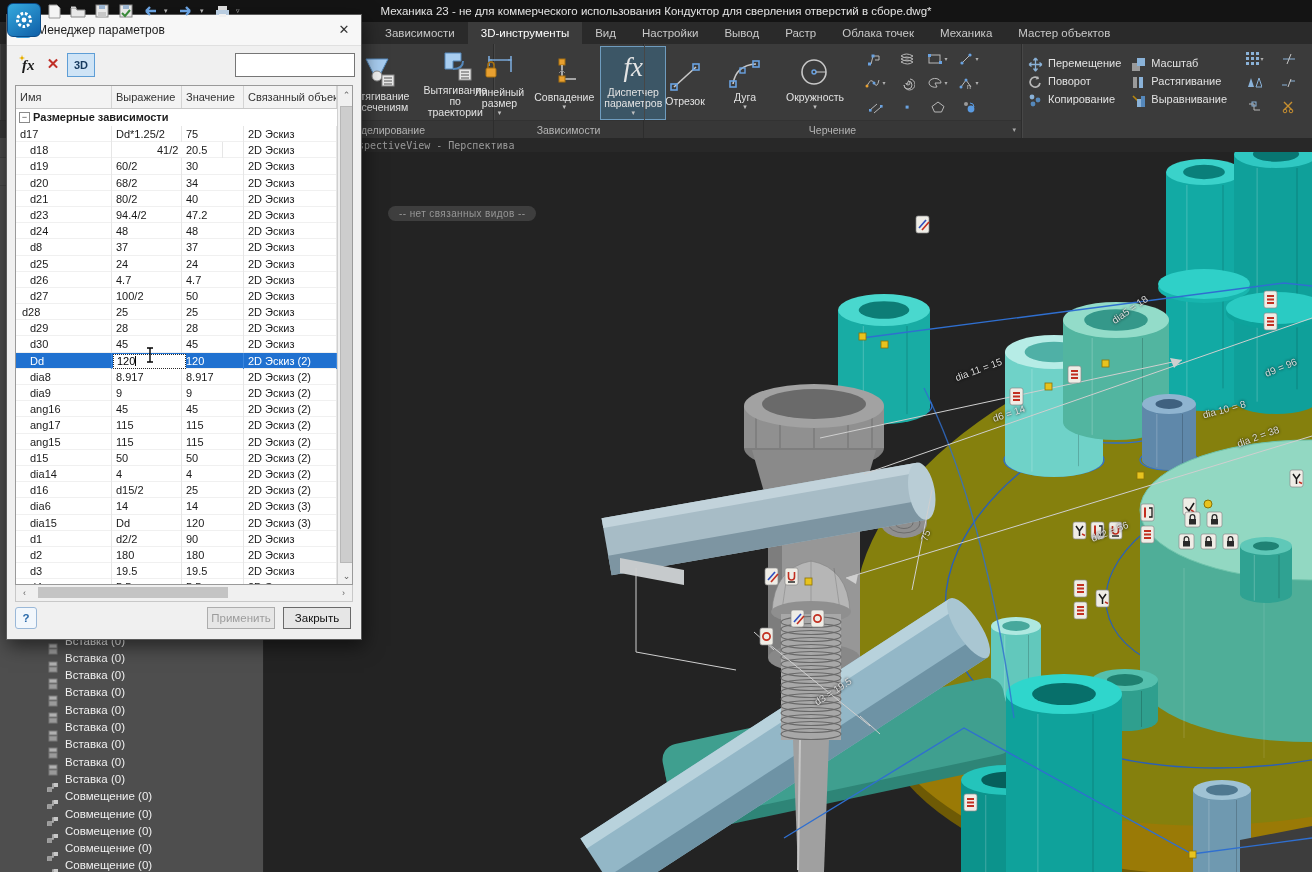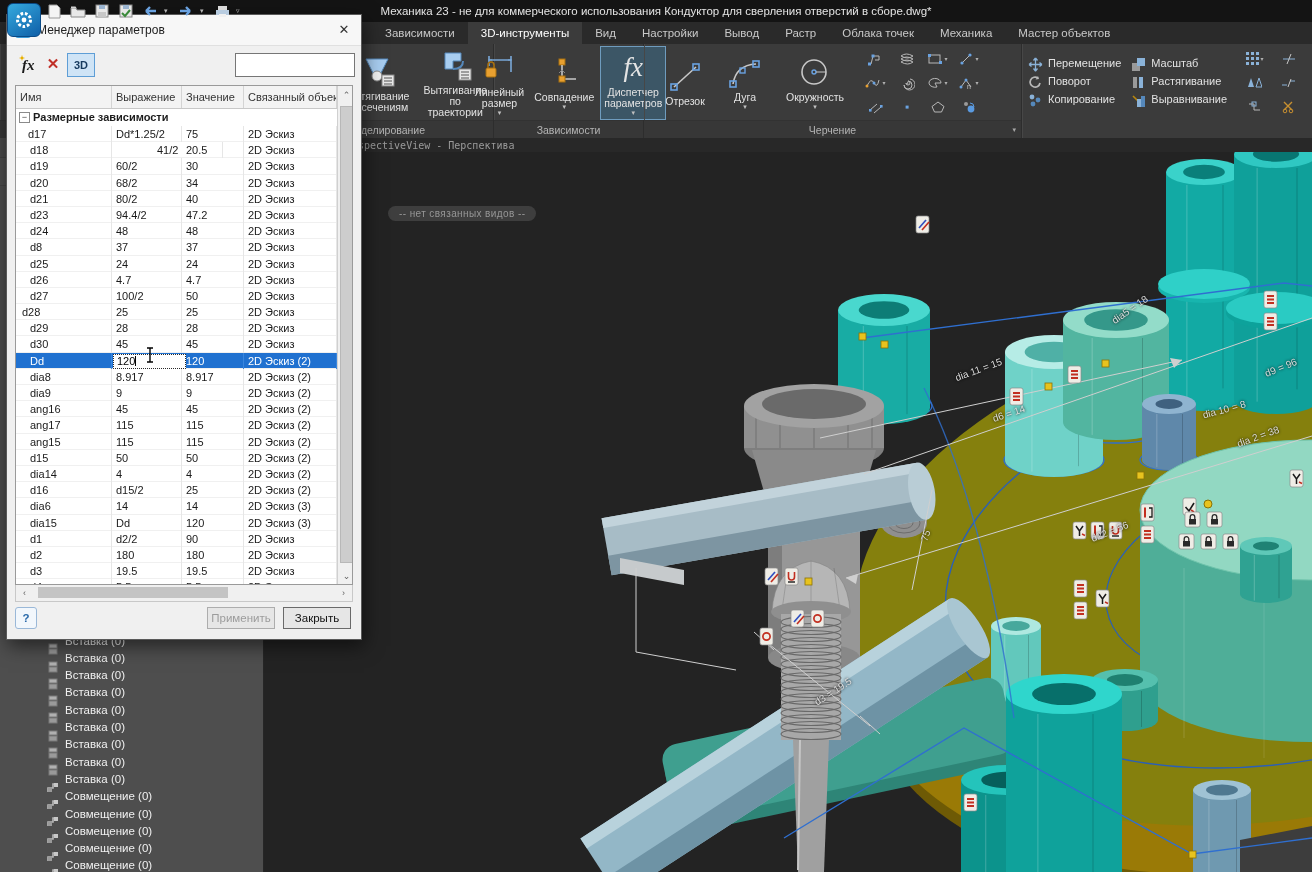--- a/index.html
+++ b/index.html
@@ -1246,21 +1246,21 @@
         <span class="hc" style="left: 96px; width: 70px;">Выражение</span>
         <span class="hc" style="left: 166px; width: 62px;">Значение</span>
         <span class="hc" style="left: 228px; width: 93px;">Связанный объект</span>
       </div>
     <div class="grow">
       <span class="mbox">−</span>
       <span style="margin-left:17px">Размерные зависимости</span>
     </div>
     <div id="rows">
         <div class="trow">
-          <span class="c" style="left:0px;width:96px;padding-left:12px;">d17</span>
+          <span class="c" style="left:0px;width:96px;padding-left:4px;">d17</span>
           <span class="c" style="left:96px;width:70px;">Dd*1.25/2</span>
           <span class="c" style="left:166px;width:62px;">75</span>
           <span class="c" style="left:228px;width:93px;">2D Эскиз</span>
         </div>
         <div class="trow">
           <span class="c" style="left:0px;width:96px;padding-left:14px;">d18</span>
           <span class="c" style="left:96px;width:70px;margin-left:41px;">41/2</span>
           <span class="c" style="left:166px;width:62px;">20.5</span>
           <span class="c" style="left:228px;width:93px;">2D Эскиз</span>
         </div>

